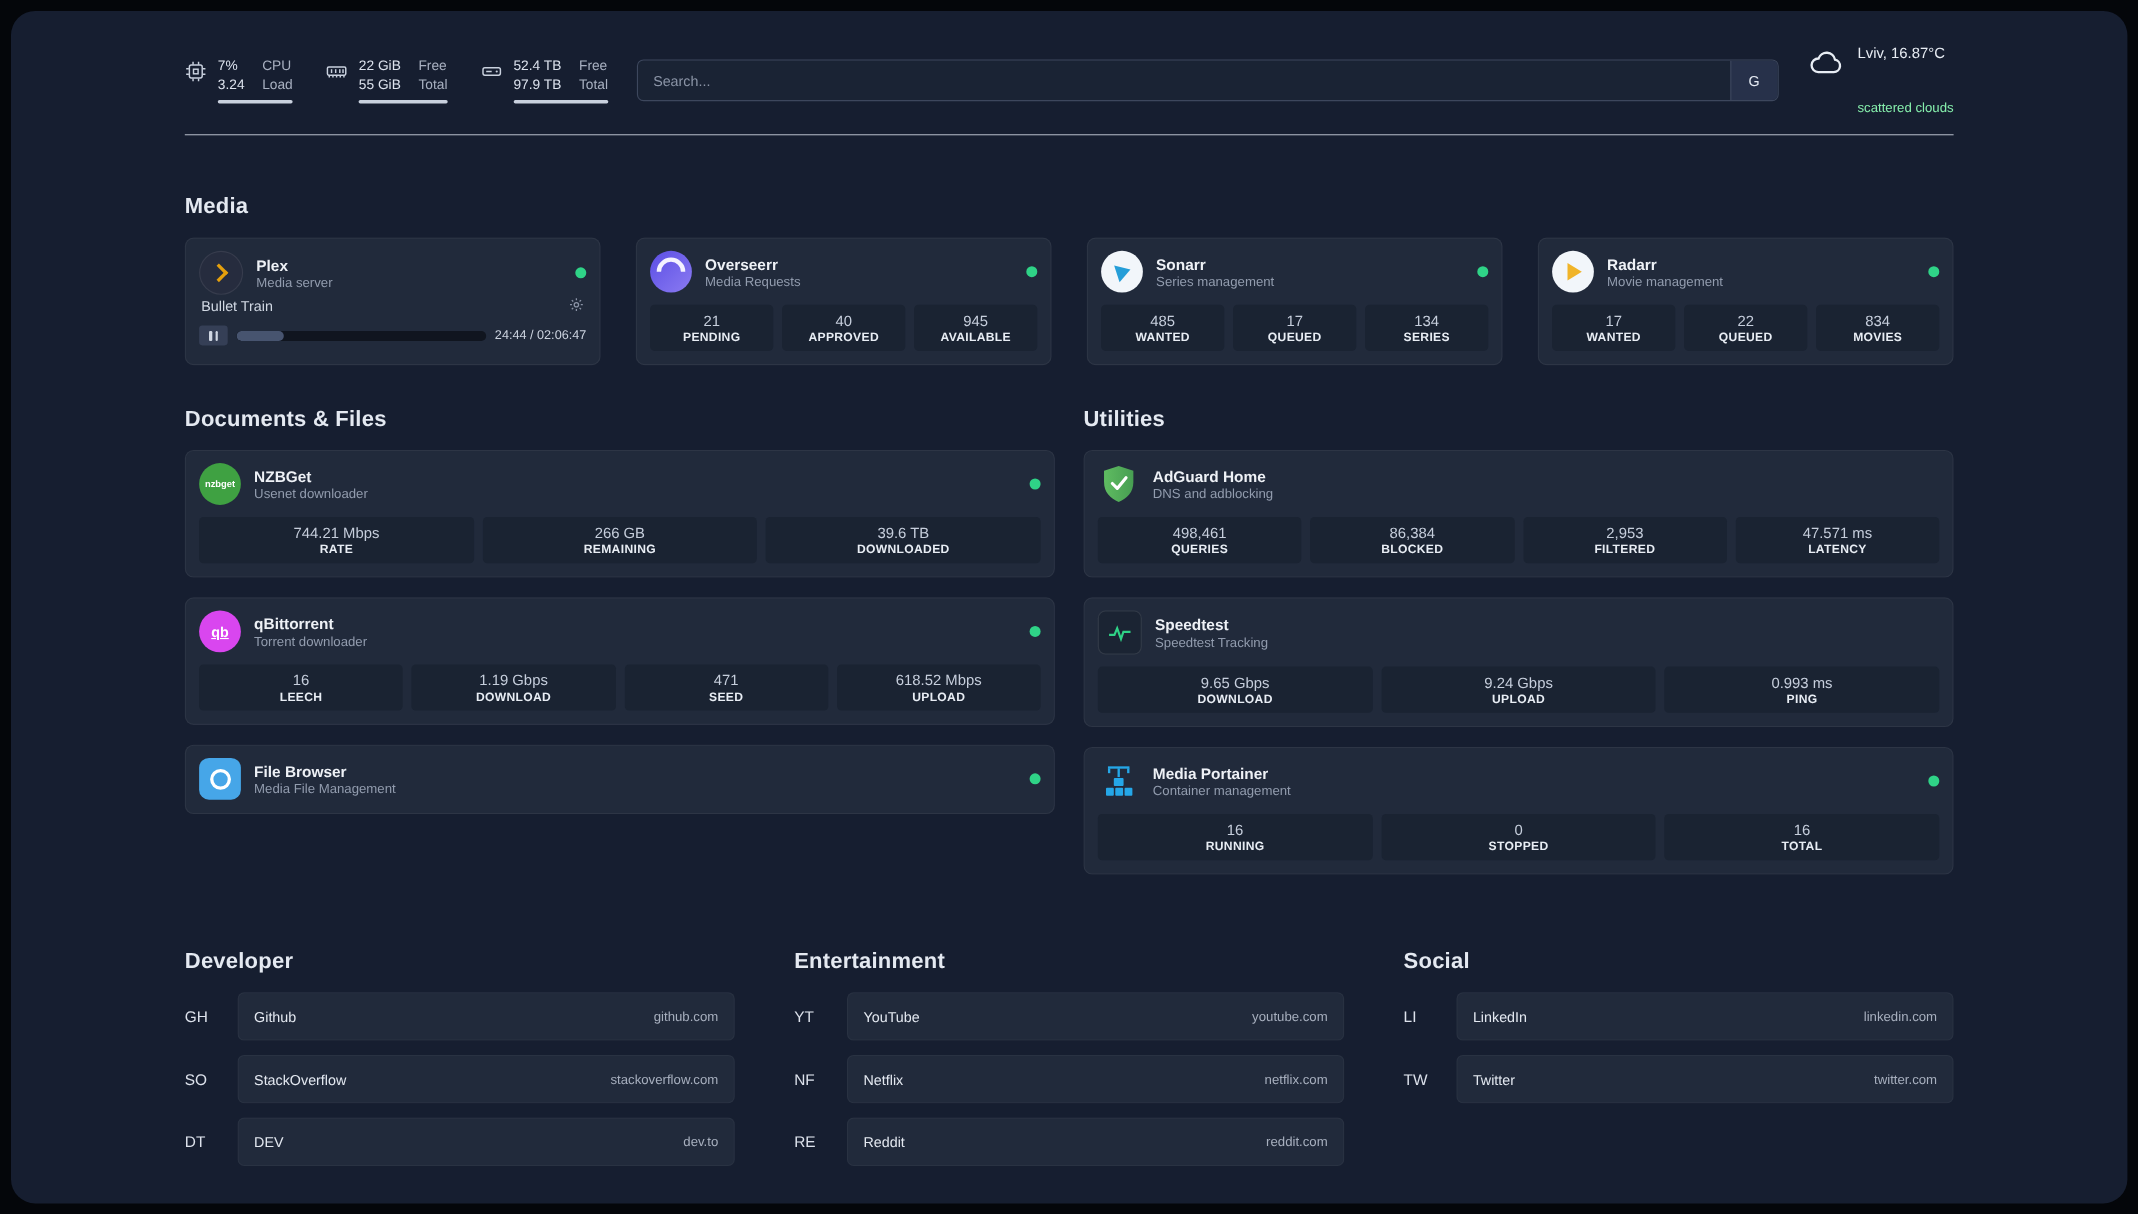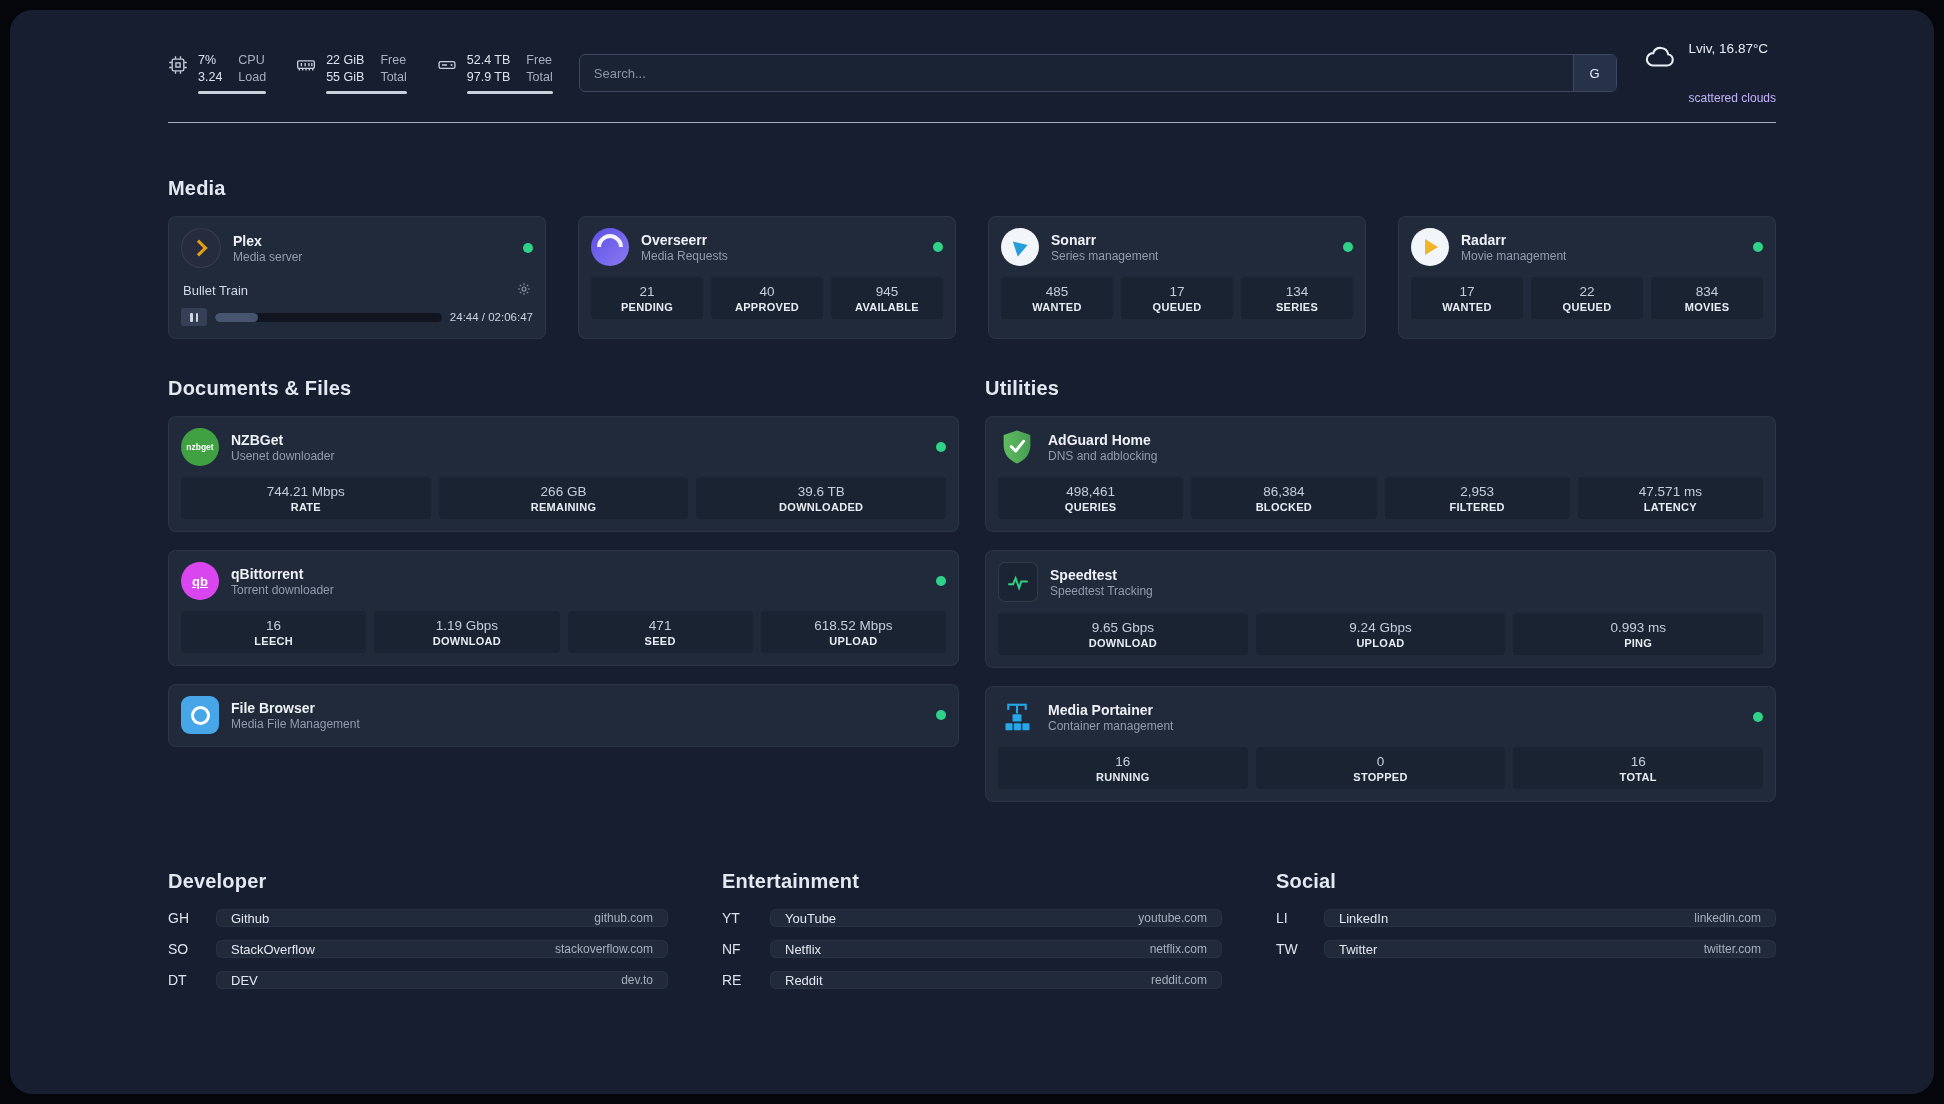--- a/index.html
+++ b/index.html
@@ -24,21 +24,21 @@
               background:#1a2334;border:1px solid #3d475d;border-radius:6px;overflow:hidden;}
   .searchwrap input{flex:1;background:transparent;border:0;outline:none;
               color:#dfe4ee;font-size:13px;padding:0 14px;font-family:inherit;}
   .searchwrap input::placeholder{color:#8b94a6;}
   .gbtn{width:42px;display:flex;align-items:center;justify-content:center;
         border-left:1px solid #3d475d;background:#27314a;color:#e6ebf3;font-size:13px;cursor:pointer;}
 
   .weather{display:flex;align-items:flex-start;gap:12px;}
   .weather-text{display:flex;flex-direction:column;line-height:1.35;}
   .weather-loc{font-size:13.5px;color:#e8edf4;}
-  .weather-cond{font-size:12px;color:#c4b5fd;margin-top:32px;}
+  .weather-cond{font-size:12px;color:#86efac;margin-top:32px;}
 
   .divider{margin-top:16px;height:1px;background:#c3cad6;opacity:.85;border:0;}
 
   
   .section-title{font-size:20px;font-weight:600;color:#e4e9f1;letter-spacing:.2px;}
   .media-title{margin:54px 0 16px;}
   .media-grid{display:grid;grid-template-columns:repeat(4,1fr);gap:32px;}
   .twocol{display:grid;grid-template-columns:1fr 1fr;gap:0 26px;margin-top:38px;}
   .col-title{margin:0 0 16px;}
   .stack .card{margin-bottom:18px;}
@@ -74,37 +74,37 @@
   .icon-radarr::after{content:"";border-left:13px solid #f0b429;border-top:8px solid transparent;
             border-bottom:8px solid transparent;margin-left:3px;}
   .icon-nzbget{background:#3fa142;color:#fff;font-size:8.5px;font-weight:700;}
   .icon-qbittorrent{background:#d946ef;color:#fff;font-size:13px;font-weight:700;text-decoration:underline;}
   .icon-filebrowser{border-radius:9px;background:#46a6e8;}
   .icon-filebrowser::after{content:"";width:13px;height:13px;border:3.5px solid #fff;border-radius:50%;}
   .icon-flat{border-radius:7px;}
   .icon-speedtest{background:#1b2433;border:1px solid rgba(255,255,255,.1);}
 
   
-  .player{margin-top:12px;}
+  .player{margin-top:0;}
   .player-top{display:flex;align-items:center;justify-content:space-between;
               font-size:13px;color:#d2d9e4;padding:2px 2px 9px;}
   .player-bottom{display:flex;align-items:center;gap:8px;}
   .pause-btn{width:26px;height:18px;border-radius:3px;background:#353f56;border:0;cursor:pointer;
              display:flex;align-items:center;justify-content:center;gap:3px;flex:0 0 auto;}
   .pause-btn i{display:block;width:2.5px;height:9px;background:#cfd6e2;border-radius:1px;}
   .ptrack{flex:1;height:9px;border-radius:5px;background:#10151f;overflow:hidden;}
   .pfill{height:100%;background:#47546f;border-radius:5px;}
   .ptime{font-size:11.5px;color:#cdd4e0;white-space:nowrap;}
 
   
   .bookmarks{display:grid;grid-template-columns:1fr 1fr 1fr;gap:0 54px;margin-top:50px;}
   .bm-title{margin:0 0 16px;}
   .bm-row{display:flex;align-items:center;margin-bottom:13px;cursor:pointer;}
   .bm-abbr{width:48px;font-size:14px;color:#dde2ec;flex:0 0 auto;}
-  .bm-bar{flex:1;height:18px;background:#212a3b;border:1px solid rgba(255,255,255,.04);
+  .bm-bar{flex:1;height:44px;background:#212a3b;border:1px solid rgba(255,255,255,.04);
           border-radius:6px;display:flex;align-items:center;justify-content:space-between;
           padding:0 14px;box-sizing:border-box;}
   .bm-name{font-size:13px;color:#e3e8f0;}
   .bm-url{font-size:12px;color:#a7afbe;}
 </style>
 </head>
 <body>
 
 <div class="frame">
 <div class="inner">

